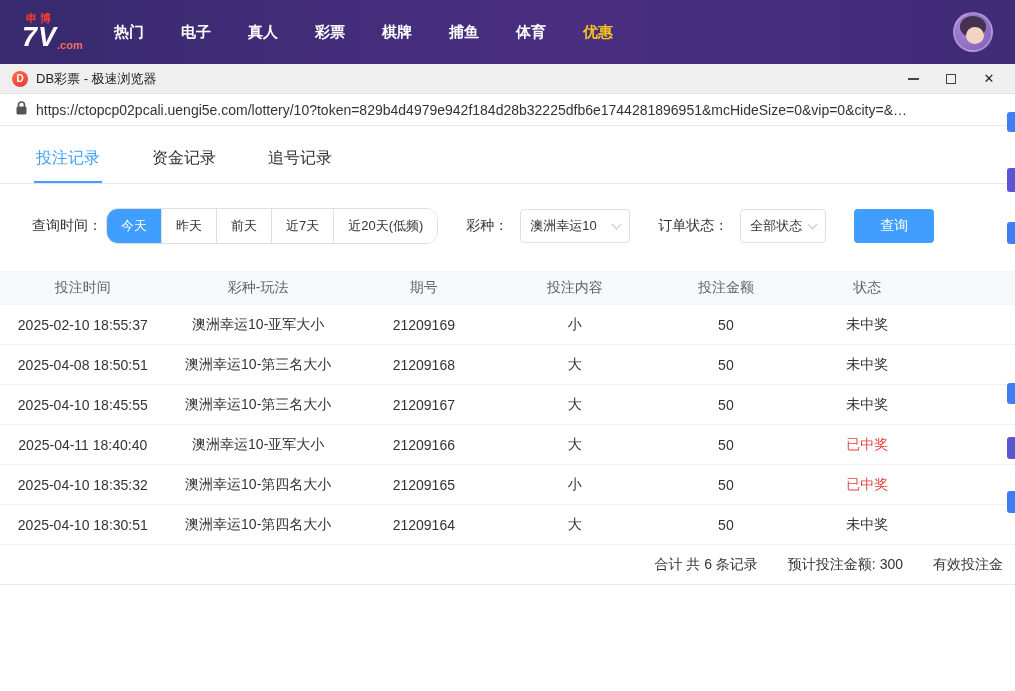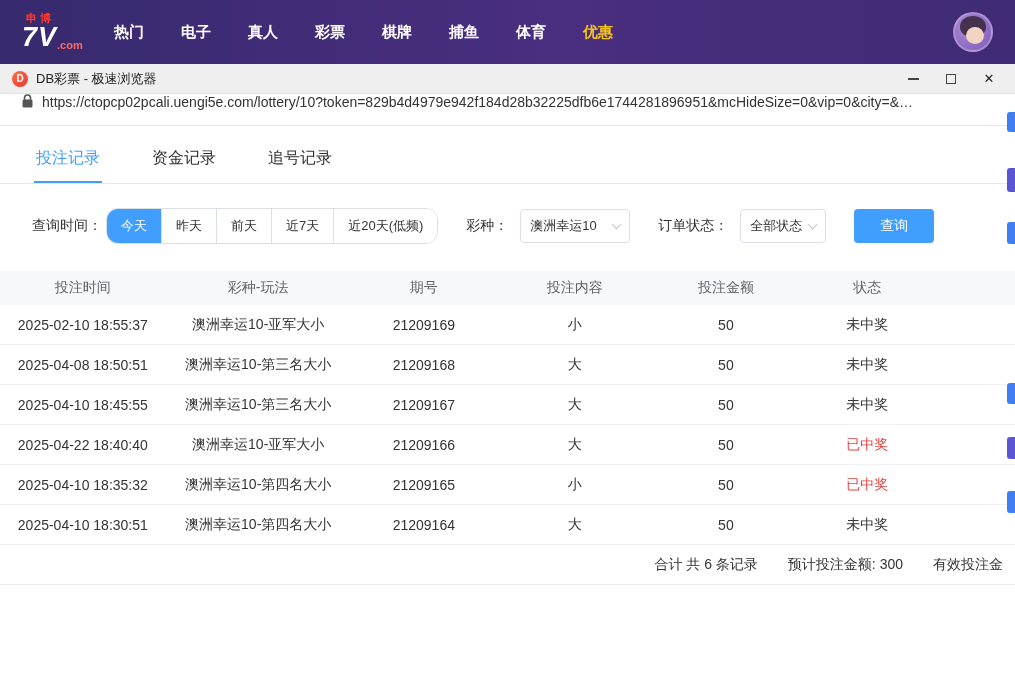--- a/index.html
+++ b/index.html
@@ -27,21 +27,21 @@
   .app-icon { width:16px; height:16px; border-radius:50%; background:linear-gradient(145deg,#ff7043,#e53935);
               color:#fff; font-size:10px; font-weight:bold; display:flex; align-items:center; justify-content:center; }
   .window-title { margin-left:8px; font-size:13px; color:#222; }
   .win-controls { margin-left:auto; display:flex; gap:10px; }
   .win-btn { width:28px; height:22px; display:flex; align-items:center; justify-content:center; cursor:pointer; }
   .glyph-min { width:11px; height:2px; background:#444; }
   .glyph-max { width:10px; height:10px; border:1.5px solid #444; }
   .glyph-close { font-size:13px; color:#222; line-height:1; }
 
   
-  .urlbar { height:32px; background:#fff; border-bottom:1px solid #e8e8e8; display:flex; align-items:flex-start; padding:0 22px; }
+  .urlbar { height:32px; background:#fff; border-bottom:1px solid #e8e8e8; display:flex; align-items:center; padding:0 16px; }
   .lock-icon { margin-right:9px; flex:none; }
   .url-text { font-size:14px; color:#333; white-space:nowrap; overflow:hidden; cursor:text; }
 
   
   .tabs { display:flex; gap:48px; padding:14px 34px 0 34px; border-bottom:1px solid #e4e7ed; }
   .tab { font-size:16px; color:#303133; padding:8px 2px 12px 2px; cursor:pointer; border-bottom:2px solid transparent; }
   .tab.active { color:#409eff; border-bottom-color:#409eff; }
 
   
   .filters { display:flex; align-items:center; margin:24px 0 0 32px; font-size:14px; color:#333; }
@@ -213,21 +213,21 @@
       <div class="tr">
         <div class="td">2025-04-10 18:45:55</div>
         <div class="td">澳洲幸运10-第三名大小</div>
         <div class="td">21209167</div>
         <div class="td">大</div>
         <div class="td">50</div>
         <div class="td">未中奖</div>
       </div>
 
       <div class="tr">
-        <div class="td">2025-04-22 18:40:40</div>
+        <div class="td">2025-04-11 18:40:40</div>
         <div class="td">澳洲幸运10-亚军大小</div>
         <div class="td">21209166</div>
         <div class="td">大</div>
         <div class="td">50</div>
         <div class="td won">已中奖</div>
       </div>
 
       <div class="tr">
         <div class="td">2025-04-10 18:35:32</div>
         <div class="td">澳洲幸运10-第四名大小</div>

